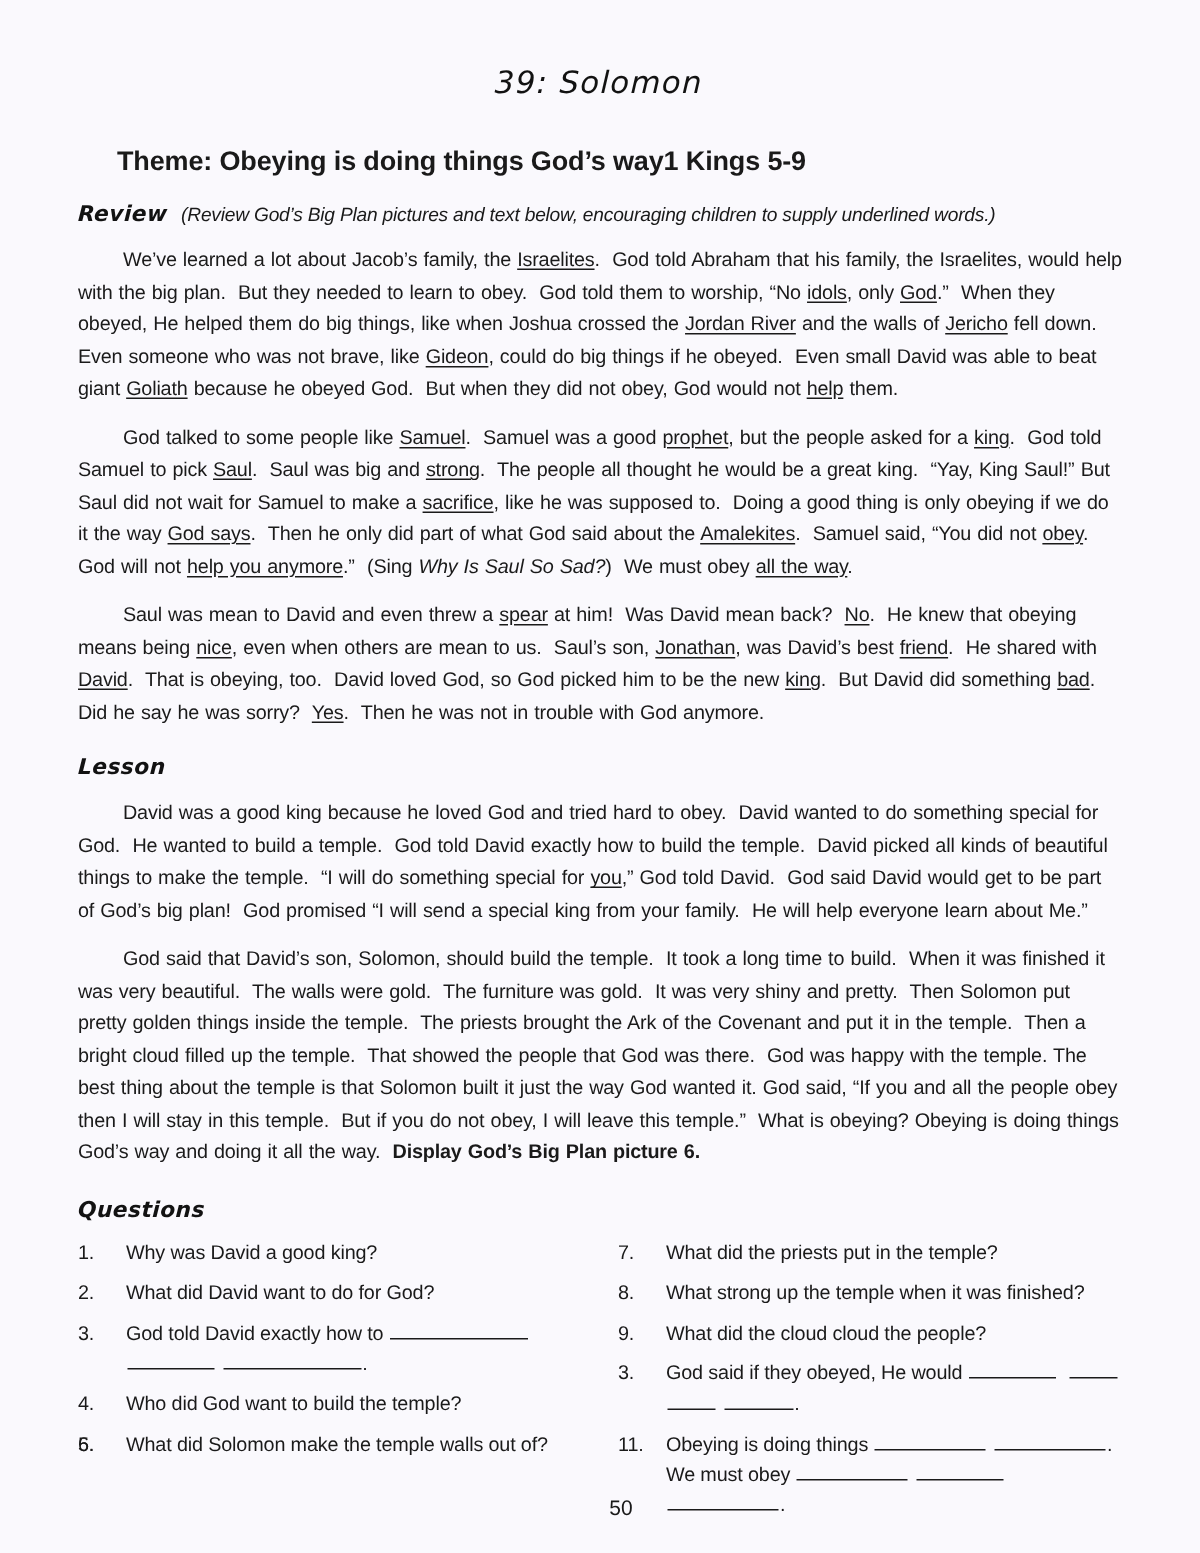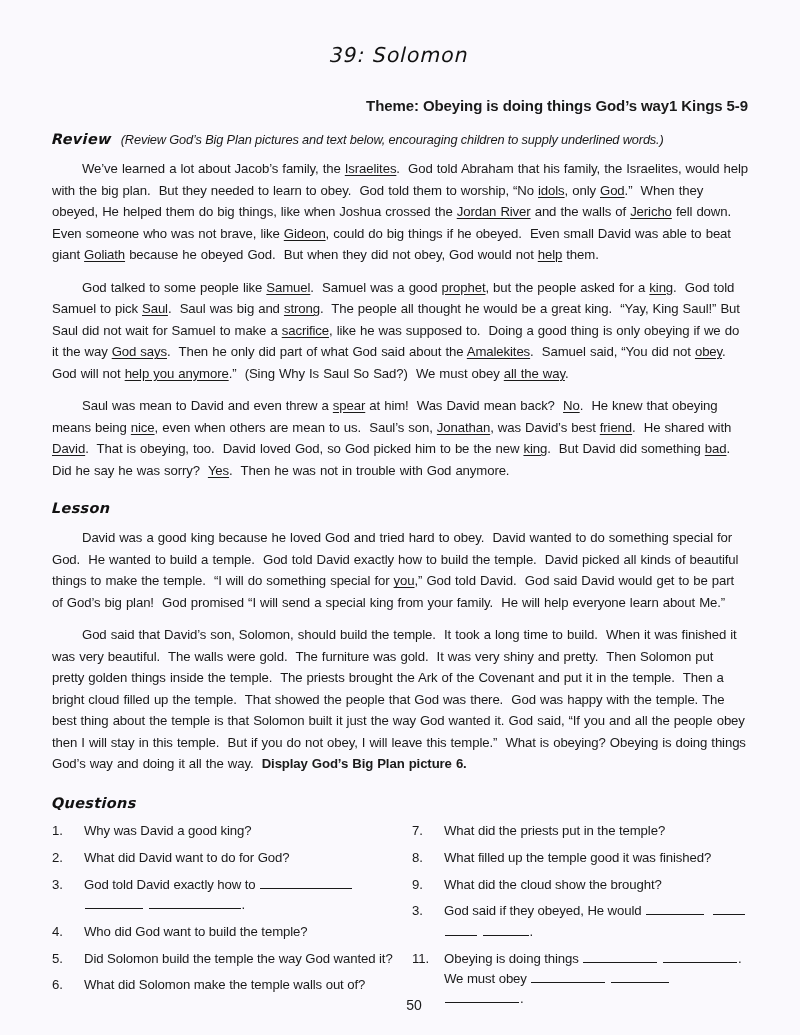--- a/index.html
+++ b/index.html
@@ -32,26 +32,27 @@
     color: #121212;
     margin: 0;
     padding-top: 43px;
     font-style: italic;
     transform: skewX(-2deg);
   }
 
   
   .theme-row {
     display: flex;
-    justify-content: flex-end;
+    justify-content: flex-start;
     align-items: baseline;
     margin-top: 30px;
-    font-size: 15px;
+    font-size: 18px;
     font-weight: bold;
     letter-spacing: -0.1px;
+    margin-left: 26px;
   }
 
   
   .section-heading {
     font-family: "DejaVu Sans", sans-serif;
     font-style: italic;
     font-weight: bold;
     font-size: 14.5px;
     letter-spacing: 0.3px;
     color: #121212;
@@ -79,21 +80,21 @@
     font-size: 13.2px;
     line-height: 1.63;
     letter-spacing: -0.12px;
     text-align: left;
     word-spacing: 0.55px;
   }
   p.body u {
     text-decoration: underline;
     text-underline-offset: 1.5px;
   }
-  p.body .it { }
+  p.body .it { font-style: italic; }
   p.body .bd { font-weight: bold; }
 
   .lesson-head { margin-top: 18px; }
   .lesson-head + p.body { margin-top: 10px; }
 
   .questions-head { margin-top: 19px; }
 
   
   .questions {
     display: flex;
@@ -217,42 +218,41 @@
             <span class="blank b-m"></span>
             <span class="blank b-xl"></span><span>.</span>
           </span>
         </li>
         <li>
           <span class="qnum">4.</span>
           <span>Who did God want to build the temple?</span>
         </li>
         <li>
           <span class="qnum">5.</span>
-          <span>Did Solomon build the temple the way God wanted it?</span>
         </li>
         <li>
           <span class="qnum">6.</span>
           <span>What did Solomon make the temple walls out of?</span>
         </li>
       </ol>
     </div>
 
     <div class="q-col right">
       <ol class="q-list">
         <li>
           <span class="qnum">7.</span>
           <span>What did the priests put in the temple?</span>
         </li>
         <li>
           <span class="qnum">8.</span>
-          <span>What filled up the temple good it was finished?</span>
+          <span>What strong up the temple when it was finished?</span>
         </li>
         <li>
           <span class="qnum">9.</span>
-          <span>What did the cloud show the brought?</span>
+          <span>What did the cloud cloud the people?</span>
         </li>
         <li>
           <span class="qnum wide">3.</span>
           <span>God said if they obeyed, He would</span>
           <span class="blank b-m"></span>
           &nbsp;<span class="blank b-xs"></span>
           <span class="q-cont">
             <span class="blank b-xs"></span>
             <span class="blank b-s"></span><span>.</span>
           </span>

